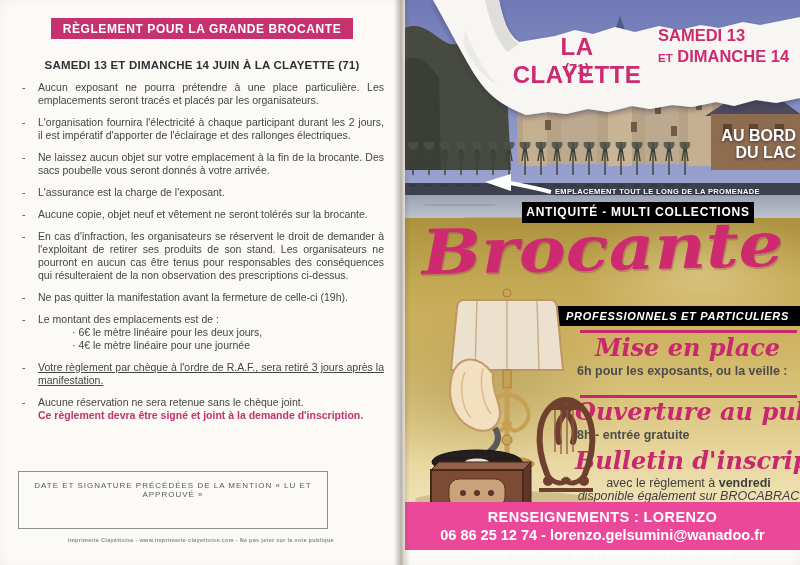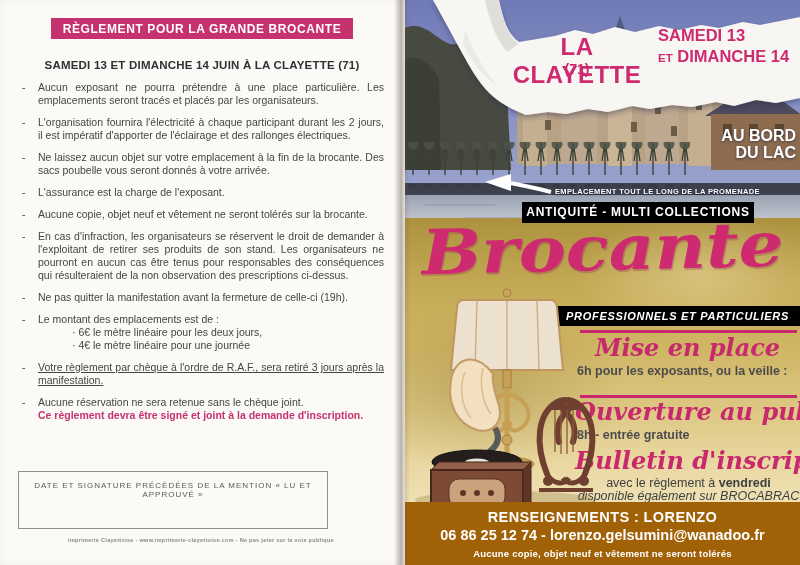--- a/index.html
+++ b/index.html
@@ -25,21 +25,21 @@
   .fold{position:absolute;left:394px;top:0;width:16px;height:565px;
         background:linear-gradient(90deg,rgba(0,0,0,0) 0%,rgba(75,60,45,.38) 45%,rgba(95,75,55,.22) 60%,rgba(0,0,0,0) 100%);z-index:30;}
   
   .poster{position:absolute;left:405px;top:0;width:395px;height:565px;overflow:hidden;}
   .photo,.banner-svg,.illus{position:absolute;left:0;top:0;}
   .gold{position:absolute;left:0;top:218px;width:395px;height:286px;
         background:linear-gradient(180deg,#ac913f 0%,#c3a854 22%,#cfb564 45%,#ddc884 68%,#ead8a2 86%,#efe2b6 100%);}
   .gold::after{content:"";position:absolute;inset:0;
         background:radial-gradient(ellipse 180px 90px at 75% 20%,rgba(255,244,200,.35),rgba(0,0,0,0) 70%),
                    radial-gradient(ellipse 200px 120px at 20% 60%,rgba(120,95,30,.25),rgba(0,0,0,0) 70%);}
-  .footer-band{position:absolute;left:0;top:502px;width:395px;height:63px;background:#a16207;text-align:center;color:#fff;z-index:8;}
+  .footer-band{position:absolute;left:0;top:502px;width:395px;height:48px;background:#ec4899;text-align:center;color:#fff;z-index:8;}
   .f1{margin-top:7px;font-size:14.5px;font-weight:bold;letter-spacing:.4px;}
   .f2{margin-top:2px;font-size:14.5px;font-weight:bold;}
   .f3{margin-top:5px;font-size:9.5px;font-weight:bold;letter-spacing:.2px;}
   .ptxt{position:absolute;z-index:6;}
   .loc-name{left:92px;top:33px;width:160px;text-align:center;font-size:24px;font-weight:bold;color:#ce2a70;letter-spacing:.5px;}
   .loc-dept{left:92px;top:61px;width:160px;text-align:center;font-size:14px;font-weight:bold;color:#ce2a70;}
   .dates{left:253px;top:25px;width:142px;color:#ce2a70;font-weight:bold;font-size:16.5px;line-height:21px;white-space:nowrap;}
   .dates .small{font-size:11.5px;}
   .lake{right:4px;top:127px;width:88px;text-align:right;color:#fff;font-weight:bold;font-size:16px;line-height:17px;
         text-shadow:0 1px 3px rgba(10,10,40,.55);}

